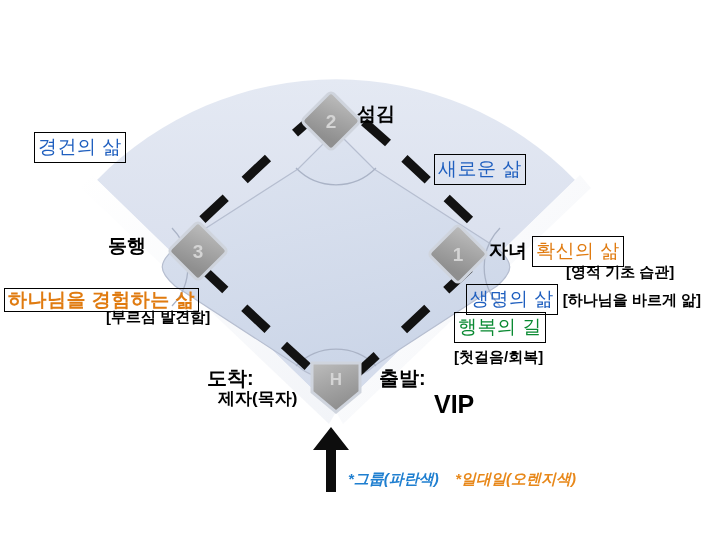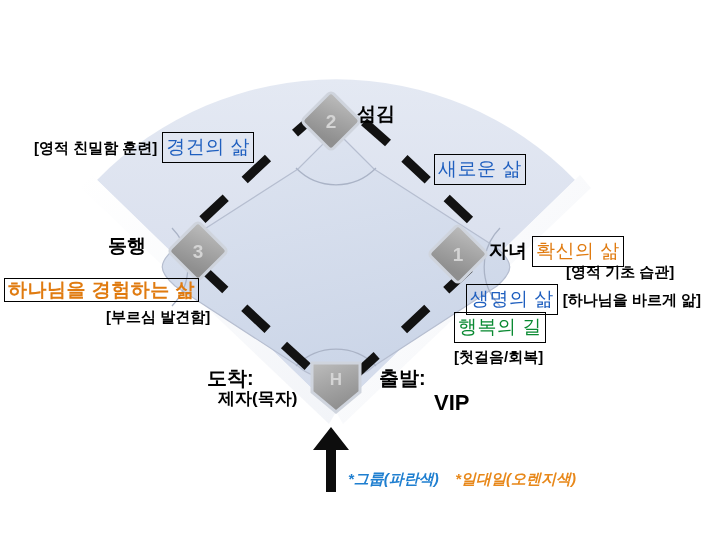--- a/index.html
+++ b/index.html
@@ -75,21 +75,21 @@
     font-size: 20px;
     font-weight: bold;
     color: #000000;
   }
   .corner-sub {
     font-size: 17px;
     font-weight: bold;
     color: #000;
   }
   .vip {
-    font-size: 22px;
+    font-size: 25px;
     font-weight: bold;
     color: #000;
   }
 
   .legend {
     position: absolute;
     font-size: 15px;
     font-weight: bold;
     font-style: italic;
     white-space: nowrap;
@@ -189,38 +189,37 @@
     </g>
 
     <g>
       <path d="M 326 492 L 326 450 L 313 450 L 331 427 L 349 450 L 336 450 L 336 492 Z" fill="#0d0d0d"></path>
     </g>
   </svg>
 
   <div class="lbl big-station" style="left:357px; top:104px;">섬김</div>
 
   <div class="row" style="left:34px; top:132px;">
-    <span class="note bracket">[영적 친밀함 훈련]</span>
     <span class="boxed course c-blue">경건의 삶</span>
   </div>
 
   <div class="row" style="left:434px; top:154px;">
     <span class="boxed course c-blue">새로운 삶</span>
   </div>
 
   <div class="lbl big-station" style="left:108px; top:236px;">동행</div>
 
   <div class="row" style="left:489px; top:236px;">
     <span class="big-station">자녀</span>
     <span class="boxed course c-orange">확신의 삶</span>
   </div>
 
   <div class="lbl note bracket" style="left:566px; top:264px;">[영적 기초 습관]</div>
 
-  <div class="lbl boxed course c-orange" style="left:4px; top:278px;">하나님을 경험하는 삶</div>
+  <div class="lbl boxed course c-orange" style="left:4px; top:288px;">하나님을 경험하는 삶</div>
 
   <div class="lbl note bracket" style="left:106px; top:309px;">[부르심 발견함]</div>
 
   <div class="row" style="left:466px; top:284px;">
     <span class="boxed course c-blue">생명의 삶</span>
     <span class="note bracket">[하나님을 바르게 앎]</span>
   </div>
 
   <div class="row" style="left:454px; top:312px;flex-direction:column;">
     <span class="boxed course c-green">행복의 길</span>

